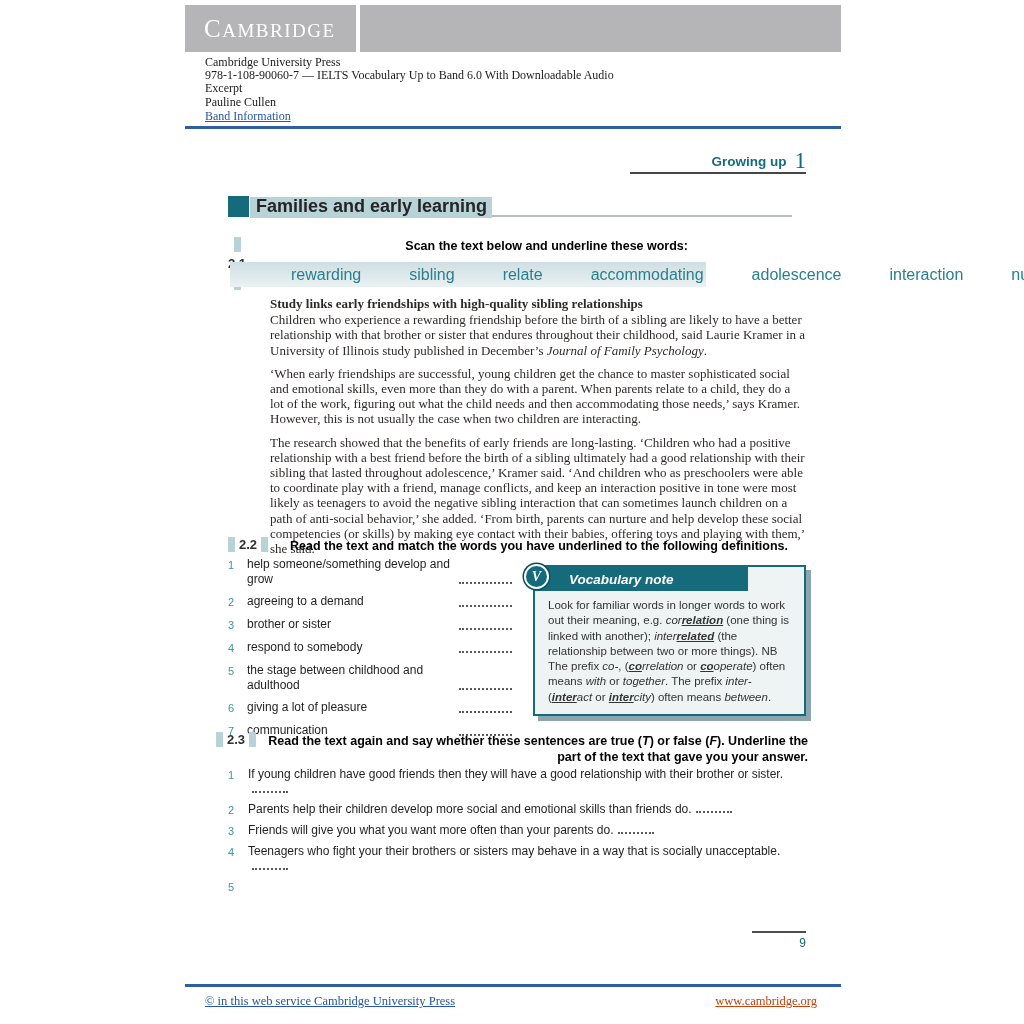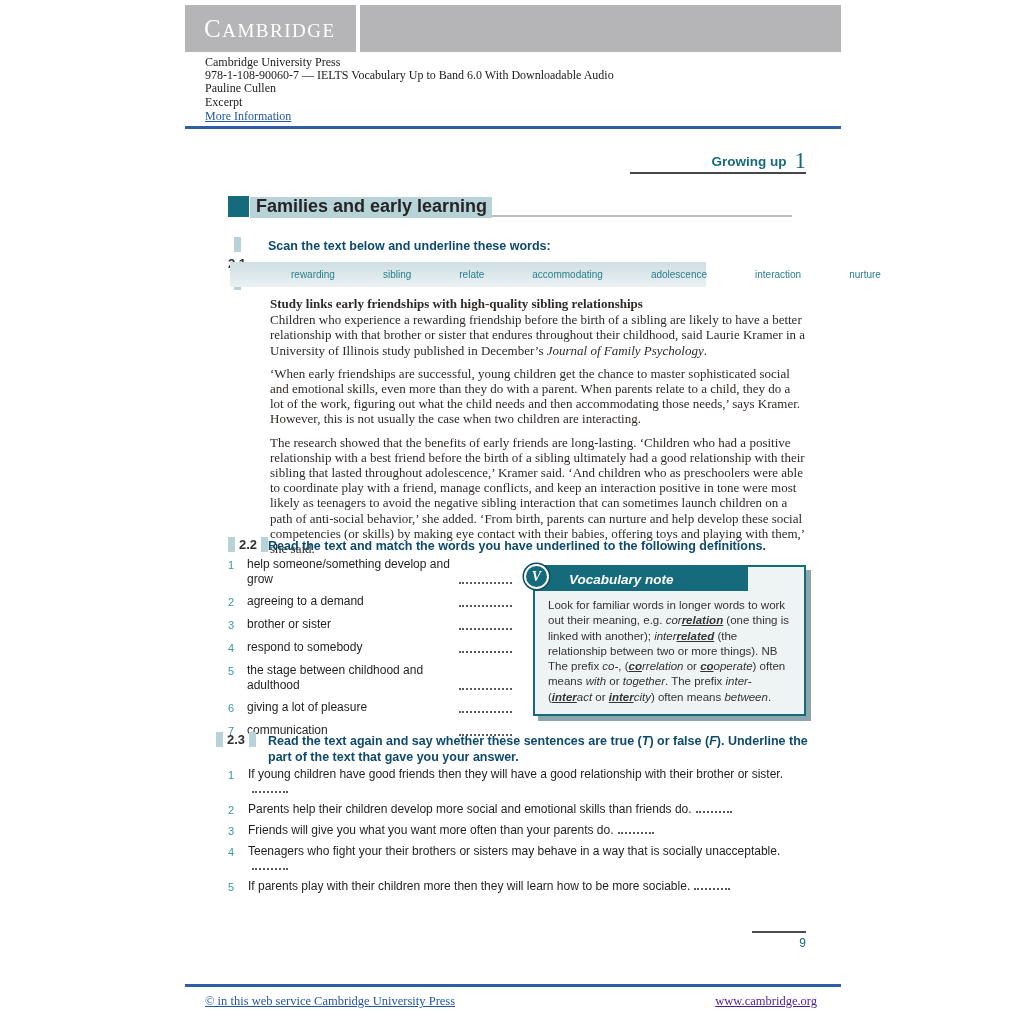--- a/index.html
+++ b/index.html
@@ -28,27 +28,27 @@
   
   .sec-square { position:absolute; left:228px; top:196px; width:21px; height:21px; background:#156b7b; }
   .sec-bar { position:absolute; left:250px; top:197px; width:242px; height:21px; background:#b7d3d8; }
   .sec-title { position:absolute; left:256px; top:196px; font-size:18px; font-weight:bold; color:#242424; white-space:nowrap; }
   .sec-line { position:absolute; left:492px; top:215px; width:300px; height:2px; background:#b9bebf; }
 
   
   .ex-marker { position:absolute; display:flex; align-items:center; gap:4px; }
   .ex-sq { width:7px; height:15px; background:#b7d3d8; display:inline-block; }
   .ex-num { font-weight:bold; font-size:13px; color:#2f2f2f; }
-  .ex-instr { position:absolute; font-weight:bold; font-size:12.5px; color:#0c4a6e; line-height:16px; }
+  .ex-instr { position:absolute; font-weight:bold; font-size:12.5px; color:#000000; line-height:16px;text-align:right; }
 
   
   .word-bank { position:absolute; left:230px; top:262px; width:476px; height:25px;
     background:linear-gradient(to bottom,#cfdfe3,#eaf1f2);
     display:flex; align-items:center; justify-content:space-between; padding:0 16px 0 13px; }
-  .word-bank span { color:#2a7f8d; font-size:10px;padding-left:48px; }
+  .word-bank span { color:#2a7f8d; font-size:16px;padding-left:48px; }
 
   
   .passage { position:absolute; left:270px; top:296px; width:537px;
     font-family:"Liberation Serif", serif; font-size:13px; line-height:15.2px; color:#2e2a28; }
   .passage h3 { font-size:13px; font-weight:bold; margin-bottom:1px; }
   .passage p { margin-bottom:8px; text-align:left; }
 
   
   .def-list { position:absolute; left:228px; top:557px; width:292px; list-style:none; }
   .def-list li { display:flex; margin-bottom:7px; font-size:12px; line-height:15px; }
@@ -73,40 +73,40 @@
   .tf-list li { display:flex; margin-bottom:5px; font-size:12px; line-height:15px; }
   .tf-num { width:20px; flex:none; color:#3a96a3; font-size:11px; padding-top:1px; }
   .tf-text { color:#1f1f1f; }
   .tf-blank { display:inline-block; width:36px; border-bottom:2px dotted #5a5a5a; height:11px; margin-left:4px; }
 
   
   .pgnum-rule { position:absolute; left:752px; top:931px; width:54px; height:2px; background:#4d4d4d; }
   .pgnum { position:absolute; left:752px; top:936px; width:54px; text-align:right; color:#156b7b; font-size:12px; }
   .rule-bottom { position:absolute; left:185px; top:984px; width:656px; height:3px; background:#2e5fa3; }
   .footer-left { position:absolute; left:205px; top:994px; font-family:"Liberation Serif", serif; font-size:12.5px; color:#2456a4; text-decoration:underline; cursor:pointer; }
-  .footer-right { position:absolute; right:207px; top:994px; font-family:"Liberation Serif", serif; font-size:12.5px; color:#4c1d95; text-decoration:underline; cursor:pointer; }
+  .footer-right { position:absolute; right:207px; top:994px; font-family:"Liberation Serif", serif; font-size:12.5px; color:#c2410c; text-decoration:underline; cursor:pointer; }
 </style>
 </head>
 <body>
 
 <div class="page">
 
   <div class="gray-bar">
     <div class="logo-block">
       <span class="logo-text"><span class="lg">C</span><span class="sm">AMBRIDGE</span></span>
     </div>
     <div class="logo-divider"></div>
   </div>
 
   <div class="meta-block">
     <div>Cambridge University Press</div>
     <div>978-1-108-90060-7 — IELTS Vocabulary Up to Band 6.0 With Downloadable Audio</div>
+    <div>Excerpt</div>
     <div>Pauline Cullen</div>
-    <div>Excerpt</div>
-    <a class="meta-link">More Information</a>
+    <a class="meta-link">Band Information</a>
   </div>
   <div class="rule-top"></div>
 
   <div class="unit-head">
     <span class="unit-label">Growing up</span><span class="unit-num">1</span>
   </div>
   <div class="unit-rule"></div>
 
   <div class="sec-square"></div>
   <div class="sec-bar"></div>
@@ -209,21 +209,20 @@
     <li>
       <span class="tf-num">3</span>
       <span class="tf-text"><span>Friends will give you what you want more often than your parents do.</span><span class="tf-blank"></span></span>
     </li>
     <li>
       <span class="tf-num">4</span>
       <span class="tf-text"><span>Teenagers who fight your their brothers or sisters may behave in a way that is socially unacceptable.</span><span class="tf-blank"></span></span>
     </li>
     <li>
       <span class="tf-num">5</span>
-      <span class="tf-text"><span>If parents play with their children more then they will learn how to be more sociable.</span><span class="tf-blank"></span></span>
     </li>
   </ul>
 
   <div class="pgnum-rule"></div>
   <div class="pgnum">9</div>
   <div class="rule-bottom"></div>
   <a class="footer-left">© in this web service Cambridge University Press</a>
   <a class="footer-right">www.cambridge.org</a>
 
 </div>

